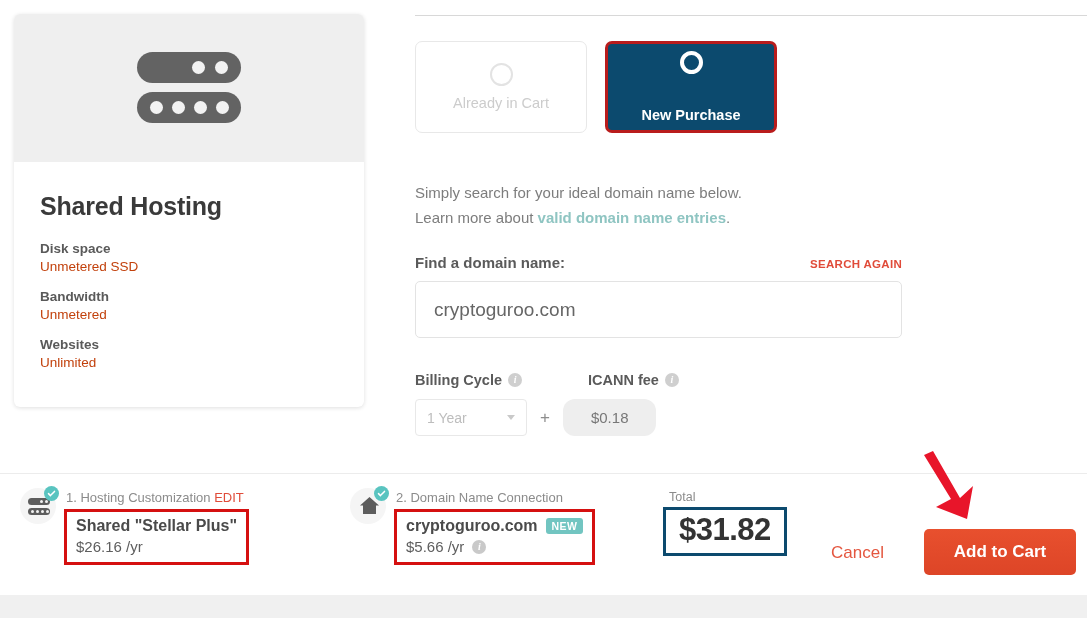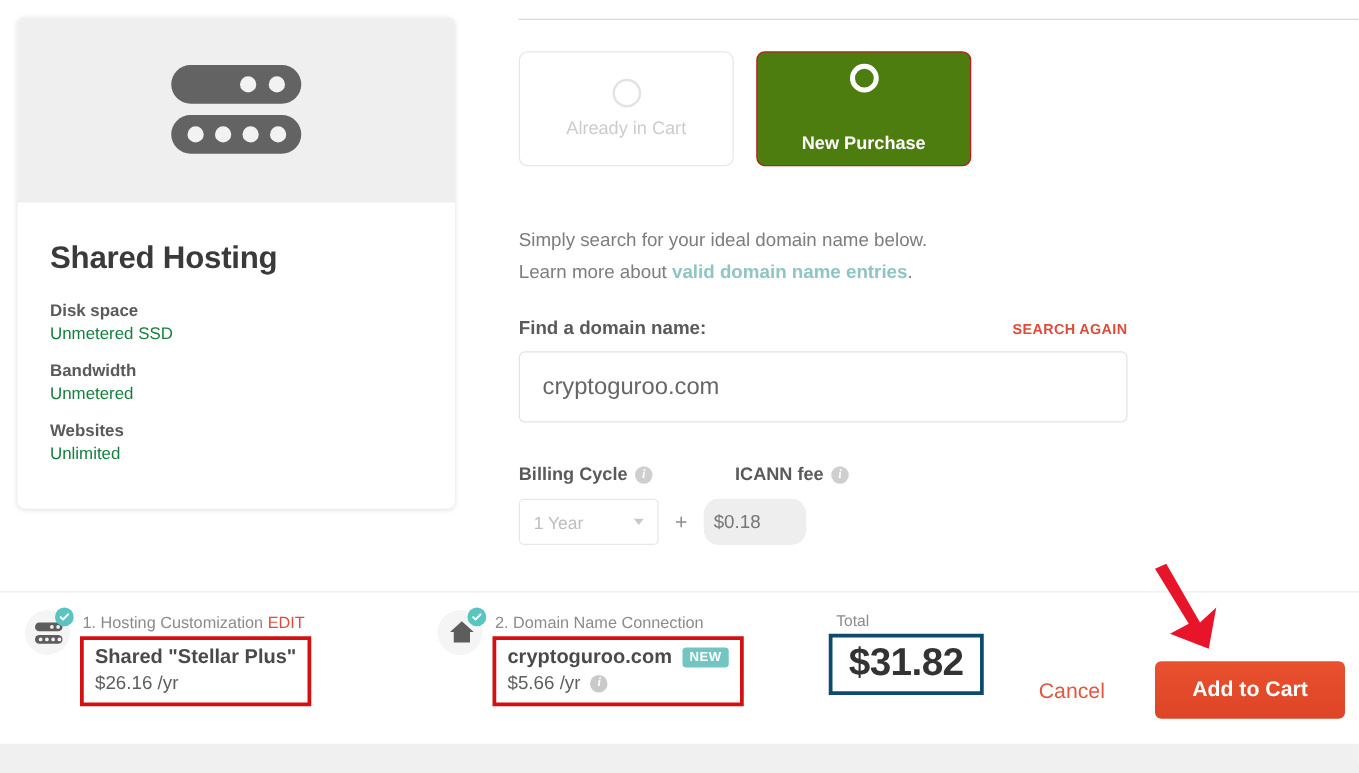--- a/index.html
+++ b/index.html
@@ -83,21 +83,21 @@
   }
   .spec { margin-bottom: 15px; }
   .spec-label {
     font-size: 13.5px;
     font-weight: bold;
     color: #5a5a5a;
     margin-bottom: 3px;
   }
   .spec-value {
     font-size: 13.5px;
-    color: #15803d;
+    color: #c2410c;
   }
 
   
   .purchase-options {
     position: absolute;
     left: 415px;
     top: 41px;
     display: flex;
     gap: 18px;
   }
@@ -110,22 +110,22 @@
     align-items: center;
     justify-content: center;
     cursor: pointer;
     user-select: none;
   }
   .purchase-opt.inactive {
     background: #ffffff;
     border: 1px solid #e8e8e8;
   }
   .purchase-opt.active {
-    background: #4d7c0f;
-    border: 1px solid #b91c1c;
+    background: #0c4a6e;
+    border: 3px solid #b91c1c;
     gap: 24px;
   }
   .radio-ring {
     width: 23px;
     height: 23px;
     border-radius: 50%;
     margin-bottom: 9px;
   }
   .purchase-opt.inactive .radio-ring { border: 2px solid #e3e3e3; }
   .purchase-opt.active .radio-ring { border: 4px solid #ffffff; }
@@ -220,21 +220,21 @@
     border-right: 4.5px solid transparent;
     border-top: 5px solid #c9c9c9;
   }
   .plus-sign { font-size: 17px; color: #8d8d8d; margin: 0 13px; }
   .icann-fee {
     min-width: 82px;
     height: 37px;
     background: #eeeeee;
     display: flex;
     align-items: center;
-    padding: 0 8px;
+    padding: 0 28px;
     font-size: 15px;
     color: #777777;
     border-radius: 12px;
   }
 
   
   .summary-bar {
     position: absolute;
     left: 0;
     top: 473px;

